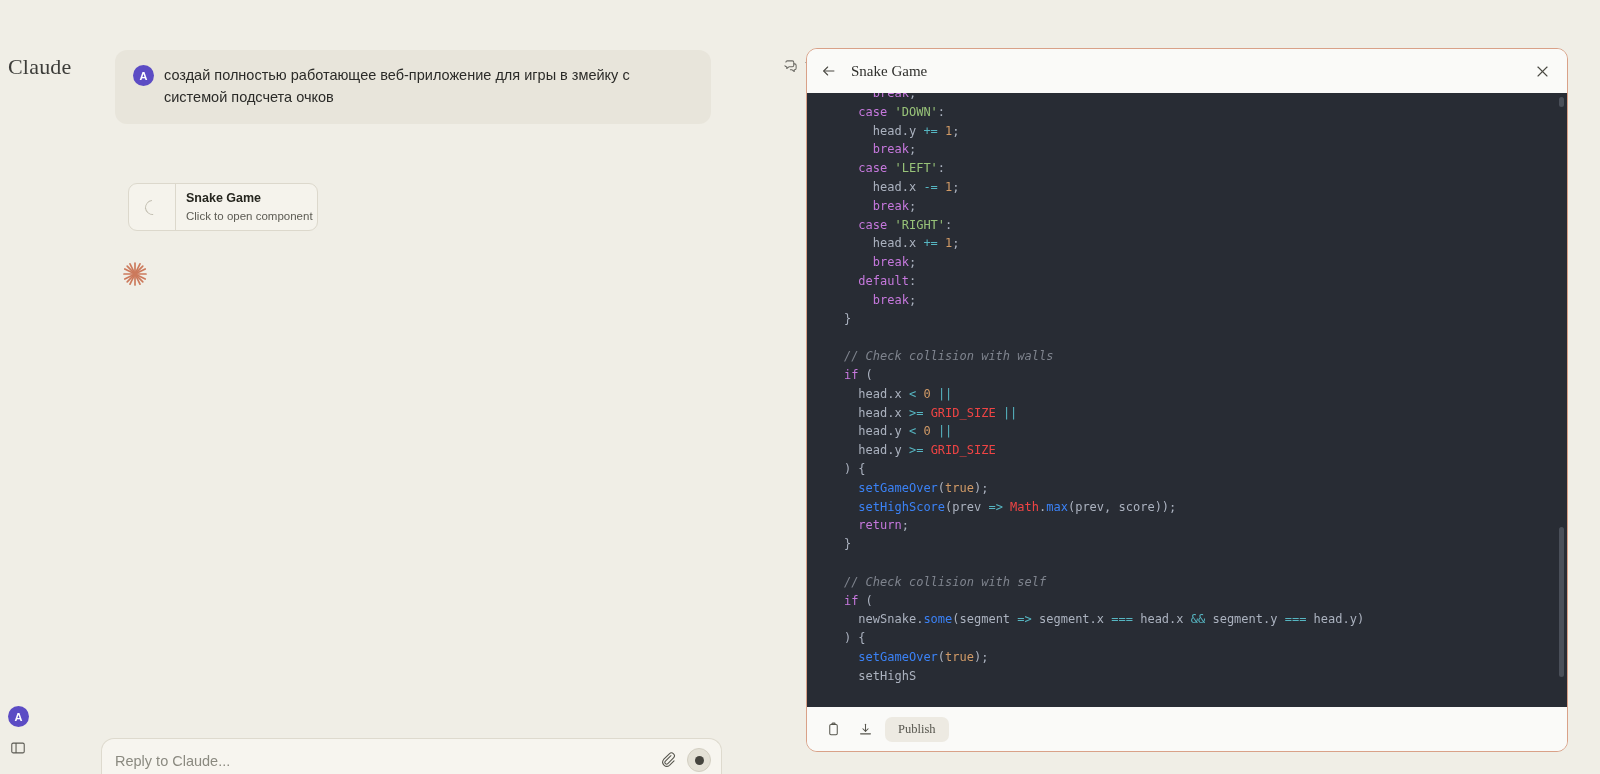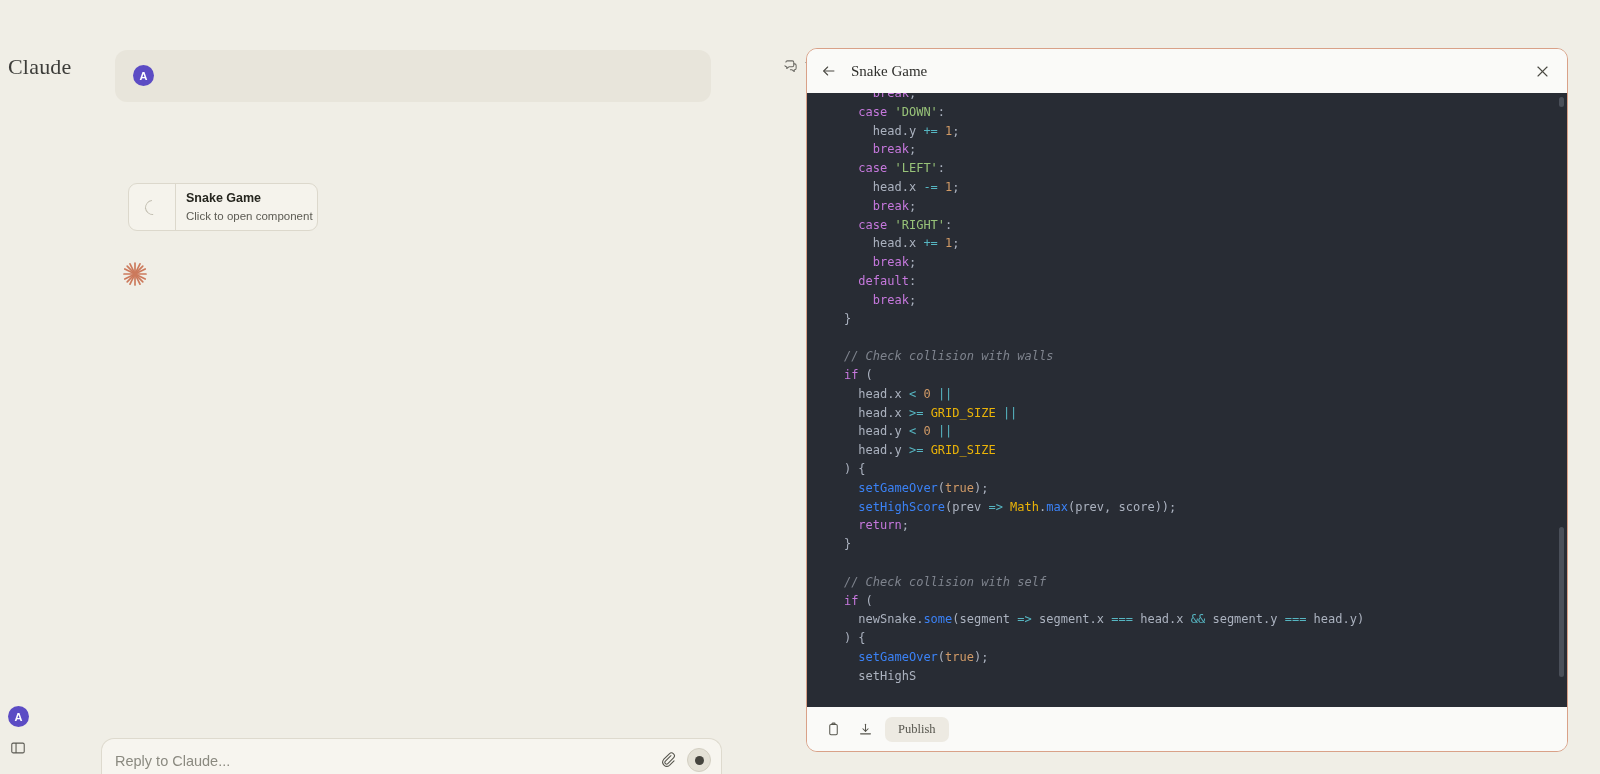--- a/index.html
+++ b/index.html
@@ -195,21 +195,21 @@
     padding: 5px 13px; font-size: 12.5px; color: #56554D;
     font-family: "Liberation Serif", serif; cursor: pointer;
   }
 
   
   .c-key { color: #C678DD; }
   .c-str { color: #98C379; }
   .c-num { color: #D19A66; }
   .c-cmt { color: #7F848E; font-style: italic; }
   .c-fn  { color: #3b82f6; text-align: center; }
-  .c-var { color: #eab308; }
+  .c-var { color: #ef4444; }
   .c-op  { color: #56B6C2; }
   .c-pln { color: #ABB2BF; }
 </style>
 </head>
 <body>
 
 <div class="topbar">
   <div class="brand">Claude</div>
 
   <div class="convo-title">
@@ -237,20 +237,21 @@
         <circle cx="7" cy="13.5" r="2.1" fill="#F0EEE6" stroke="#4A4943" stroke-width="1.2"></circle>
       </svg>
     </div>
   </div>
 </div>
 
 <div class="chat-col">
 
   <div class="msg-user">
     <div class="avatar-sm">A</div>
+    <div class="txt">создай полностью работающее веб-приложение для игры в змейку с системой подсчета очков</div>
   </div>
 
   <div class="msg-assist">
 
     <div class="artifact-card">
       <div class="artifact-icon">
         <div class="spinner"></div>
       </div>
       <div class="artifact-meta">
         <div class="artifact-title">Snake Game</div>

